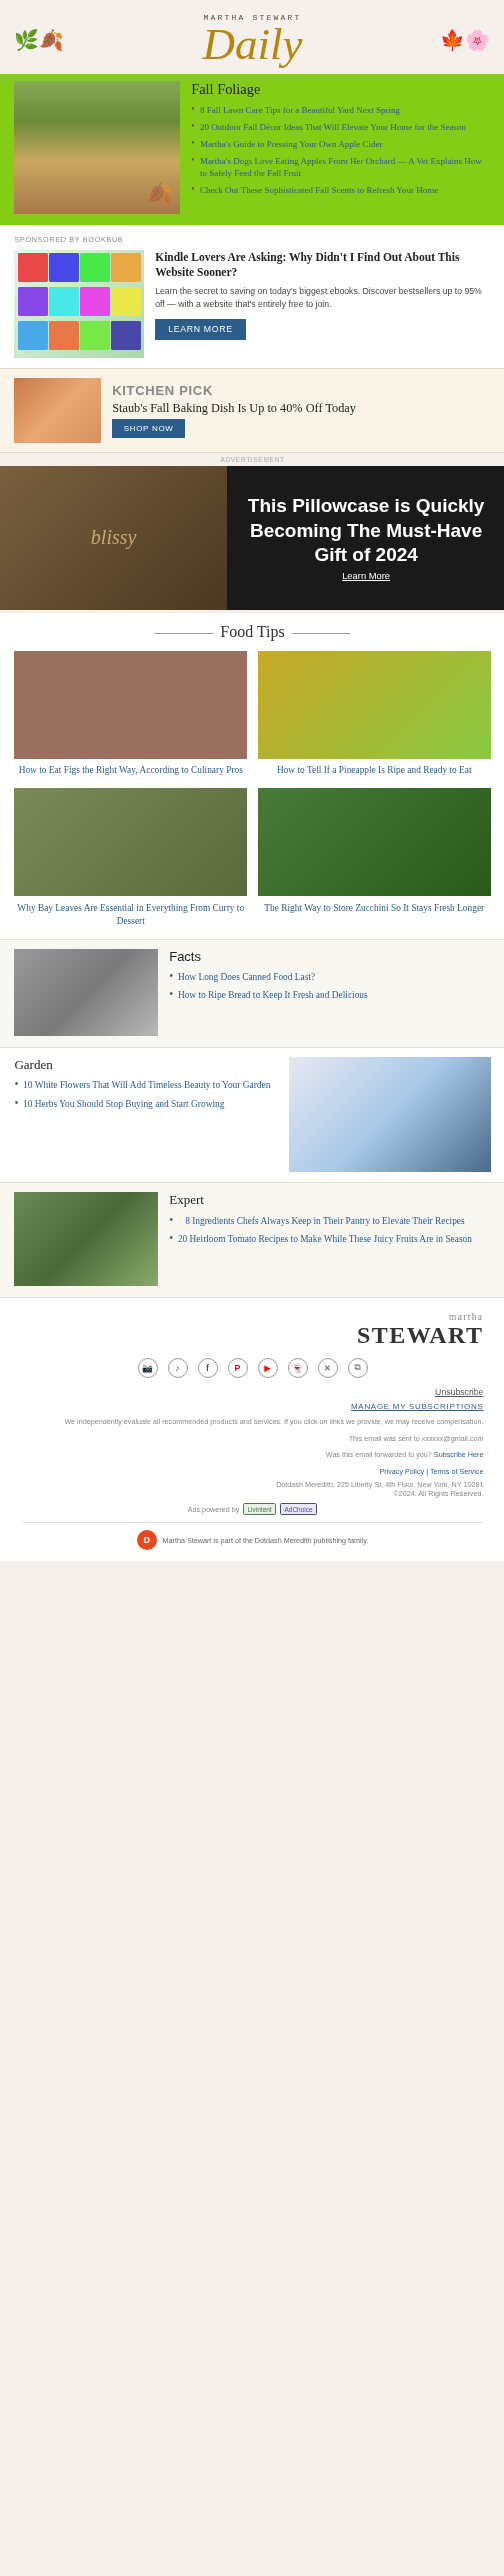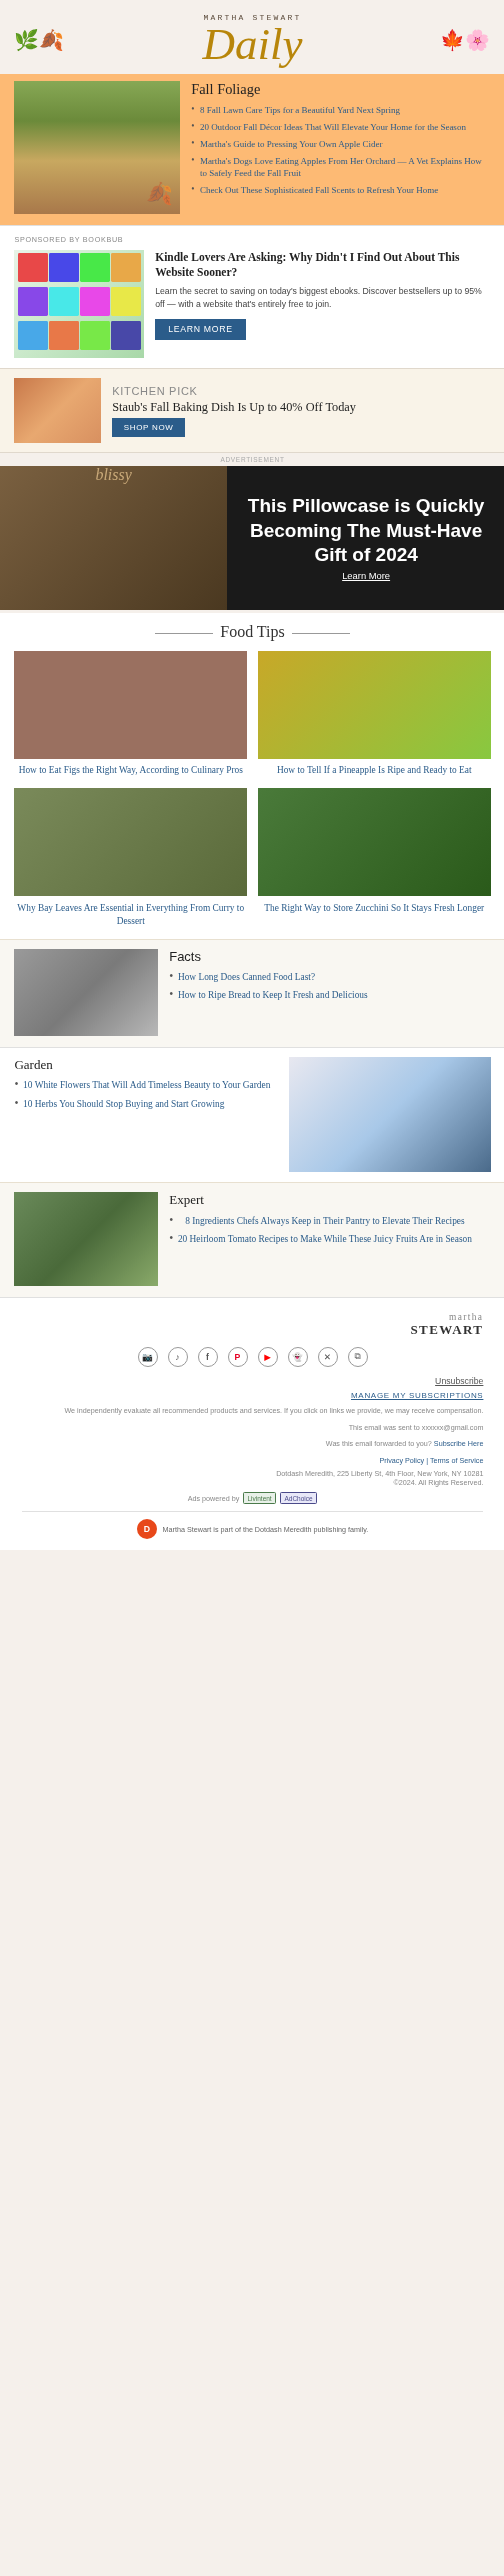--- a/index.html
+++ b/index.html
@@ -62,21 +62,21 @@
       background: #999;
       vertical-align: middle;
       margin: 0 7.2px;
     }
 
     
     .fall-foliage {
       display: flex;
       gap: 10.8px;
       padding: 7.2px 14.4px 10.8px;
-      background: #fdba74;
+      background: #84cc16;
     }
     .fall-foliage-img {
       width: 166px;
       min-width: 166px;
       height: 133px;
       background: #8b9a5a;
       position: relative;
       overflow: hidden;
     }
     .fall-foliage-content {
@@ -186,25 +186,26 @@
       width: 87px;
       min-width: 87px;
       height: 65px;
       background: #c8956a;
       overflow: hidden;
     }
     .kitchen-pick-content {
       flex: 1;
     }
     .kitchen-pick-label {
-      font-size: 11px;
+      font-size: 13px;
       color: #888;
       text-transform: uppercase;
       letter-spacing: 0.7px;
       font-family: Arial, sans-serif;
+      font-weight: bold;
     }
     .kitchen-pick-content h3 {
       font-family: Georgia, serif;
       font-size: 12.3px;
       font-weight: normal;
       color: #222;
       margin: 2.9px 0;
     }
     .btn-shop {
       display: inline-block;
@@ -441,21 +442,21 @@
     }
     .footer-logo-text {
       font-family: Georgia, serif;
       font-size: 9.4px;
       color: #888;
       letter-spacing: 1.4px;
       text-transform: lowercase;
     }
     .footer-logo-main {
       font-family: Georgia, serif;
-      font-size: 13px;
+      font-size: 24px;
       font-weight: bold;
       color: #333;
       letter-spacing: 1.4px;
       text-transform: uppercase;
     }
     .social-icons {
       display: flex;
       justify-content: center;
       gap: 10px;
       margin: 8.7px 0;
@@ -592,23 +593,24 @@
       background: linear-gradient(135deg, #c8784a 0%, #e8a870 50%, #d89060 100%);
       width: 100%;
       height: 100%;
     }
 
     .img-blissy {
       background: linear-gradient(135deg, #7a6040 0%, #4a3820 100%);
       width: 100%;
       height: 100%;
       display: flex;
+      align-items: center;
       justify-content: center;
       color: #c8a878;
-      font-size: 16px;
+      font-size: 20px;
       font-style: italic;
       font-family: Georgia, serif;
     }
     .img-cans {
       background: linear-gradient(135deg, #9a9a9a 0%, #7a7a7a 50%, #b8b8b8 100%);
       width: 100%;
       height: 100%;
     }
     .img-flowers {
       background: linear-gradient(135deg, #e8e8f0 0%, #a8c8e8 50%, #4a6a8a 100%);

